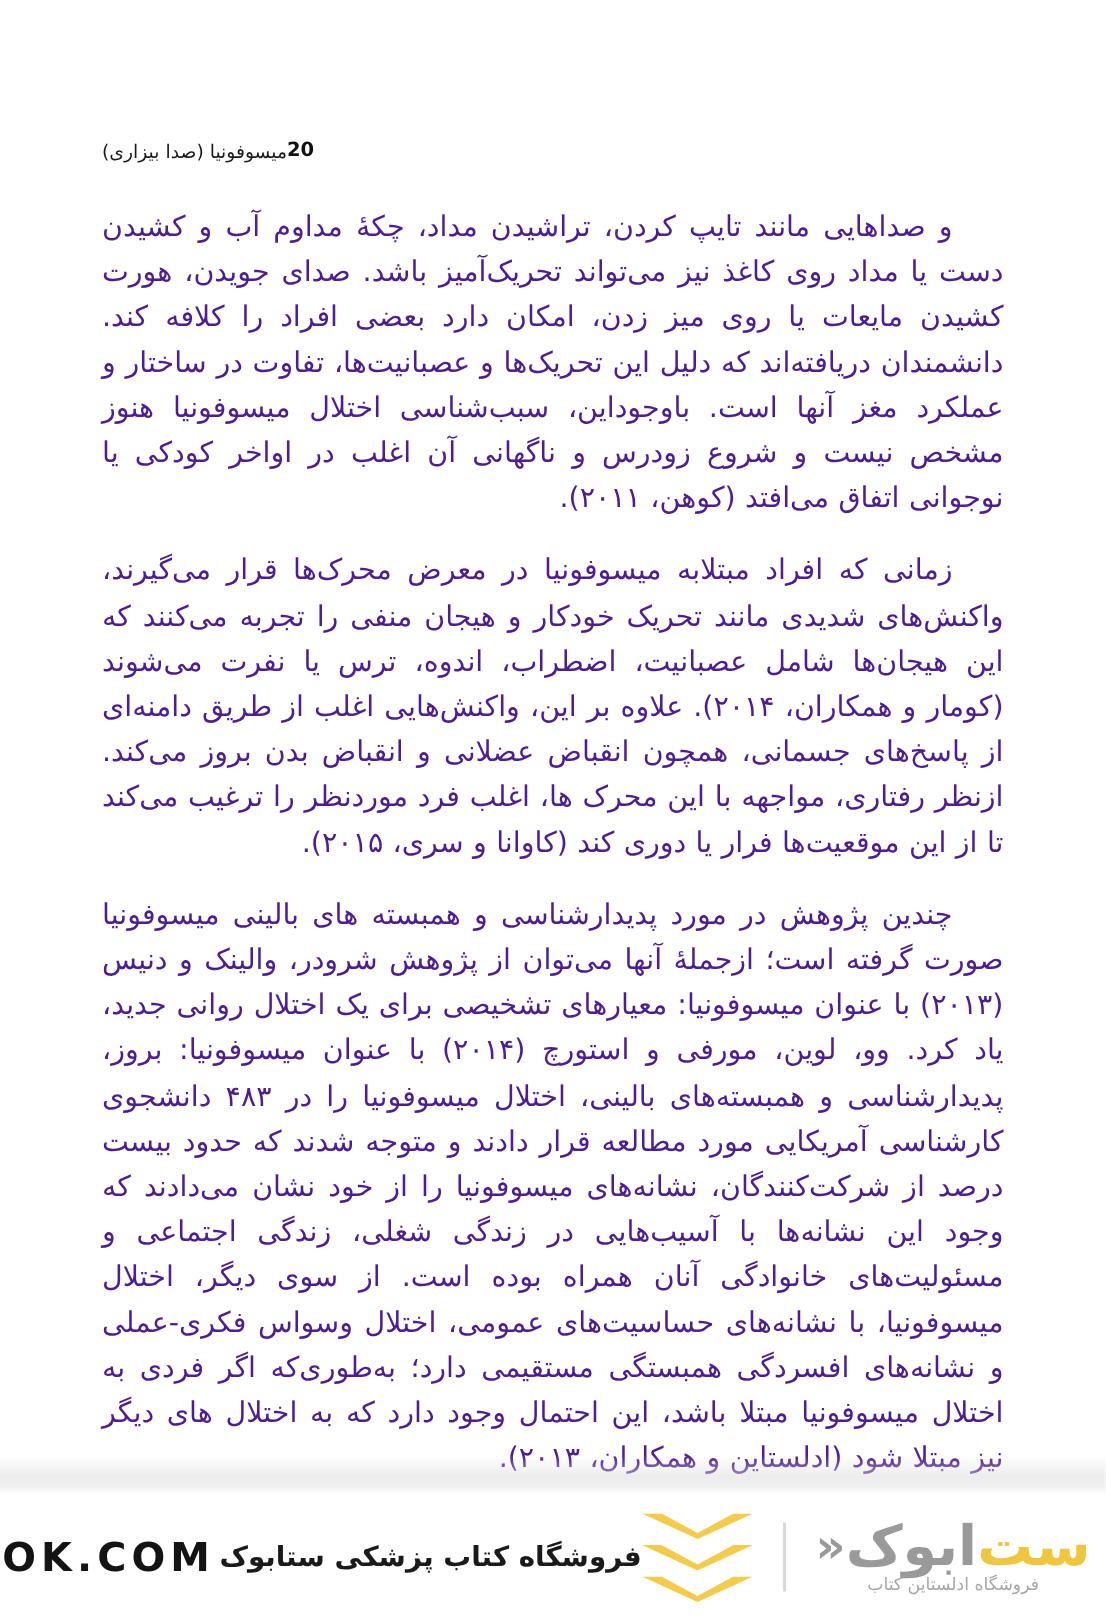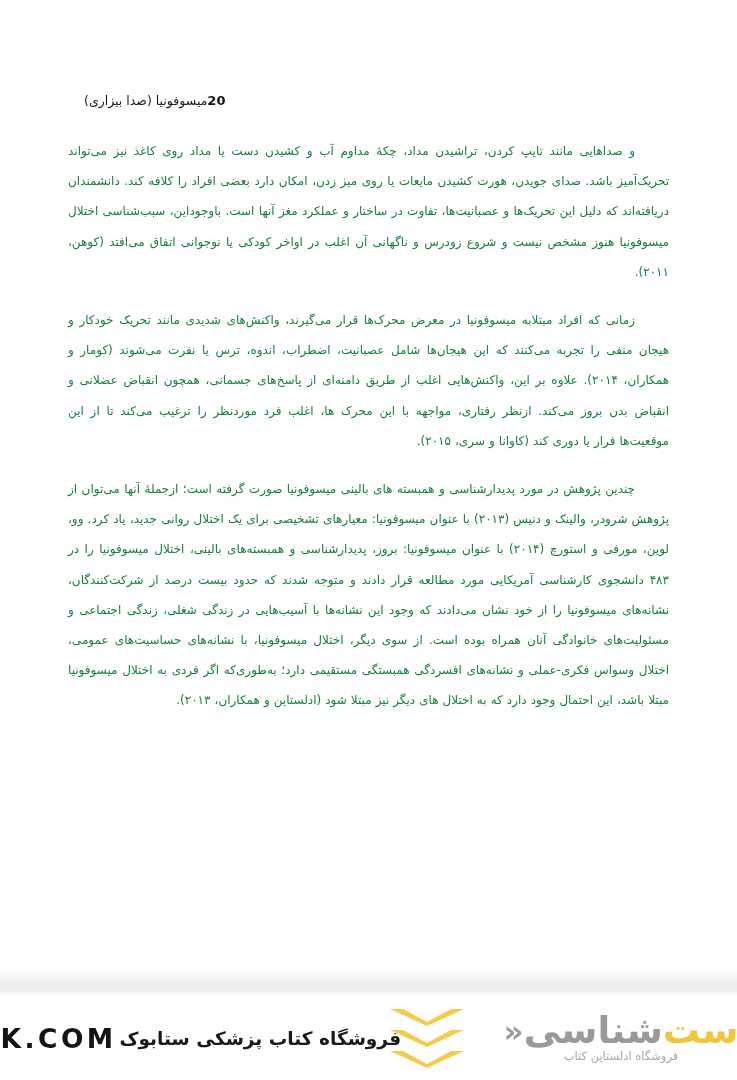--- a/index.html
+++ b/index.html
@@ -40,21 +40,21 @@
                 rgba(236,236,236,0.85) 80%,
                 rgba(255,255,255,1) 100%);
     pointer-events: none;
   }
 
   
   .running-head {
     position: absolute;
     top: 88px;
     right: 68px;
-    left: 84px;
+    left: 68px;
     height: 24px;
     display: flex;
     flex-direction: row-reverse;
     justify-content: flex-start;
     align-items: center;
     gap: 0;
     direction: rtl;
   }
   .running-head .rh-title {
     font-size: 12.5px;
@@ -75,23 +75,23 @@
     position: absolute;
     top: 136px;
     right: 68px;
     width: 601px;
     direction: rtl;
     text-align: justify;
     text-align-last: right;
   }
   .para {
     margin: 0 0 18px 0;
-    font-size: 12px;
+    font-size: 19px;
     line-height: 30.2px;
-    color: #15803d;
+    color: #4c1d95;
     text-indent: 34px;
     text-align: justify;
     text-justify: inter-word;
     word-spacing: 0.2px;
   }
 
   
   .folio {
     position: absolute;
     top: 963px;
@@ -229,21 +229,21 @@
   <div class="sheet-fade"></div>
 </div>
 
 <div class="banner">
 
   <div class="banner-left">
 
     <div class="logo-mark">
       <div class="logo-word">
         <span class="lw-gold">ست</span>
-        <span class="lw-gray">شناسی</span>
+        <span class="lw-gray">ابوک</span>
         <span class="lw-chev">«</span>
       </div>
       <div class="logo-tagline">فروشگاه ادلستاین کتاب</div>
     </div>
 
     <div class="logo-divider"></div>
 
     <div class="chev-stack">
       <svg width="74" height="17" viewBox="0 0 74 17" aria-hidden="true">
         <polygon points="0,0 13,0 37,13 61,0 74,0 37,17" fill="#F5CB4C"></polygon>

